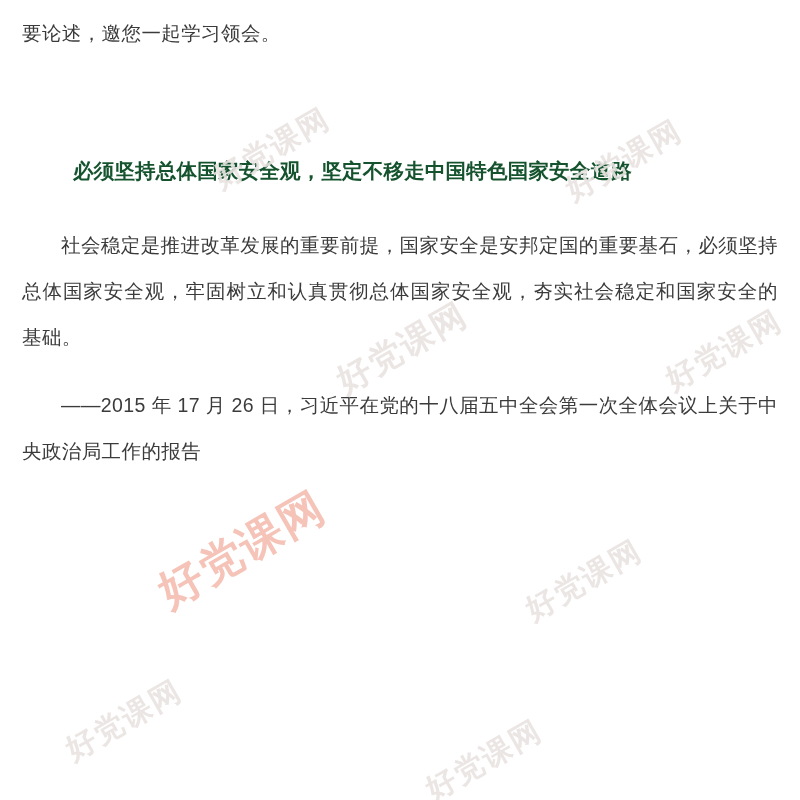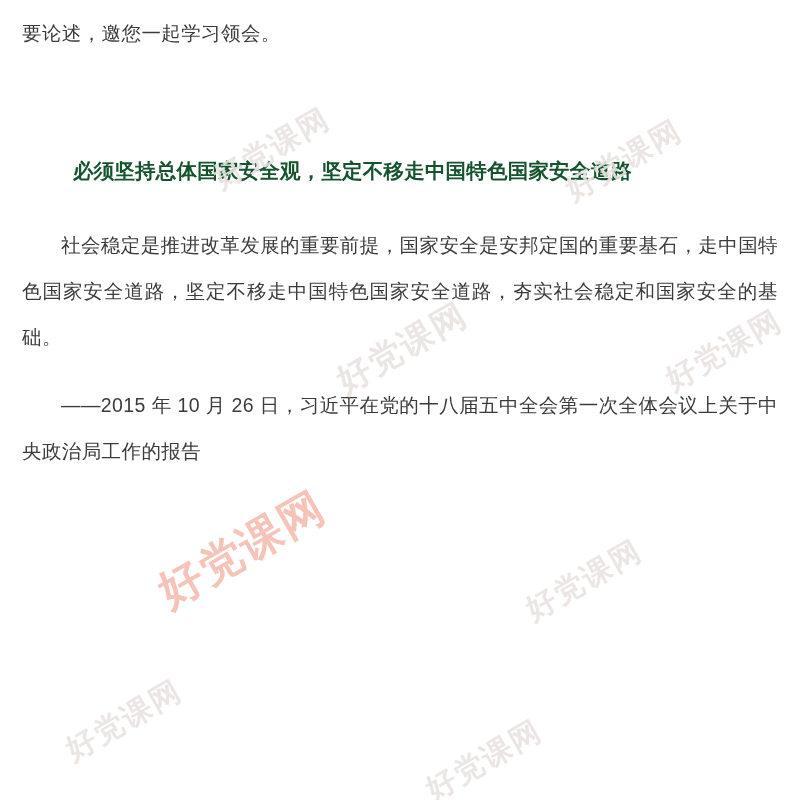--- a/index.html
+++ b/index.html
@@ -96,25 +96,25 @@
   <div class="content">
 
     <p class="para indent clipped-top">是推进新时代国家安全工作的根本遵循。今编摘整理习近平总书记有关部分相关重要论述，邀您一起学习领会。</p>
 
     <div class="spacer-lg"></div>
 
     <h2 class="heading-red">必须坚持总体国家安全观，坚定不移走中国特色国家安全道路</h2>
 
     <div class="spacer-sm"></div>
 
-    <p class="para indent">社会稳定是推进改革发展的重要前提，国家安全是安邦定国的重要基石，走中国特色国家安全道路，坚定不移走中国特色国家安全道路，夯实社会稳定和国家安全的基础。</p>
+    <p class="para indent">社会稳定是推进改革发展的重要前提，国家安全是安邦定国的重要基石，必须坚持总体国家安全观，牢固树立和认真贯彻总体国家安全观，夯实社会稳定和国家安全的基础。</p>
 
     <div class="spacer-sm"></div>
 
-    <p class="para indent">——2015 年 10 月 26 日，习近平在党的十八届五中全会第一次全体会议上关于中央政治局工作的报告</p>
+    <p class="para indent">——2015 年 17 月 26 日，习近平在党的十八届五中全会第一次全体会议上关于中央政治局工作的报告</p>
 
     <div class="spacer-xl"></div>
 
 
   </div>
 
   <div id="watermark-layer">
       <div class="watermark wm-faint" style="left: 208px; top: 128px; font-size: 30px;">好党课网</div>
       <div class="watermark wm-faint" style="left: 560px; top: 140px; font-size: 30px;">好党课网</div>
       <div class="watermark wm-faint" style="left: 330px; top: 325px; font-size: 34px;">好党课网</div>

